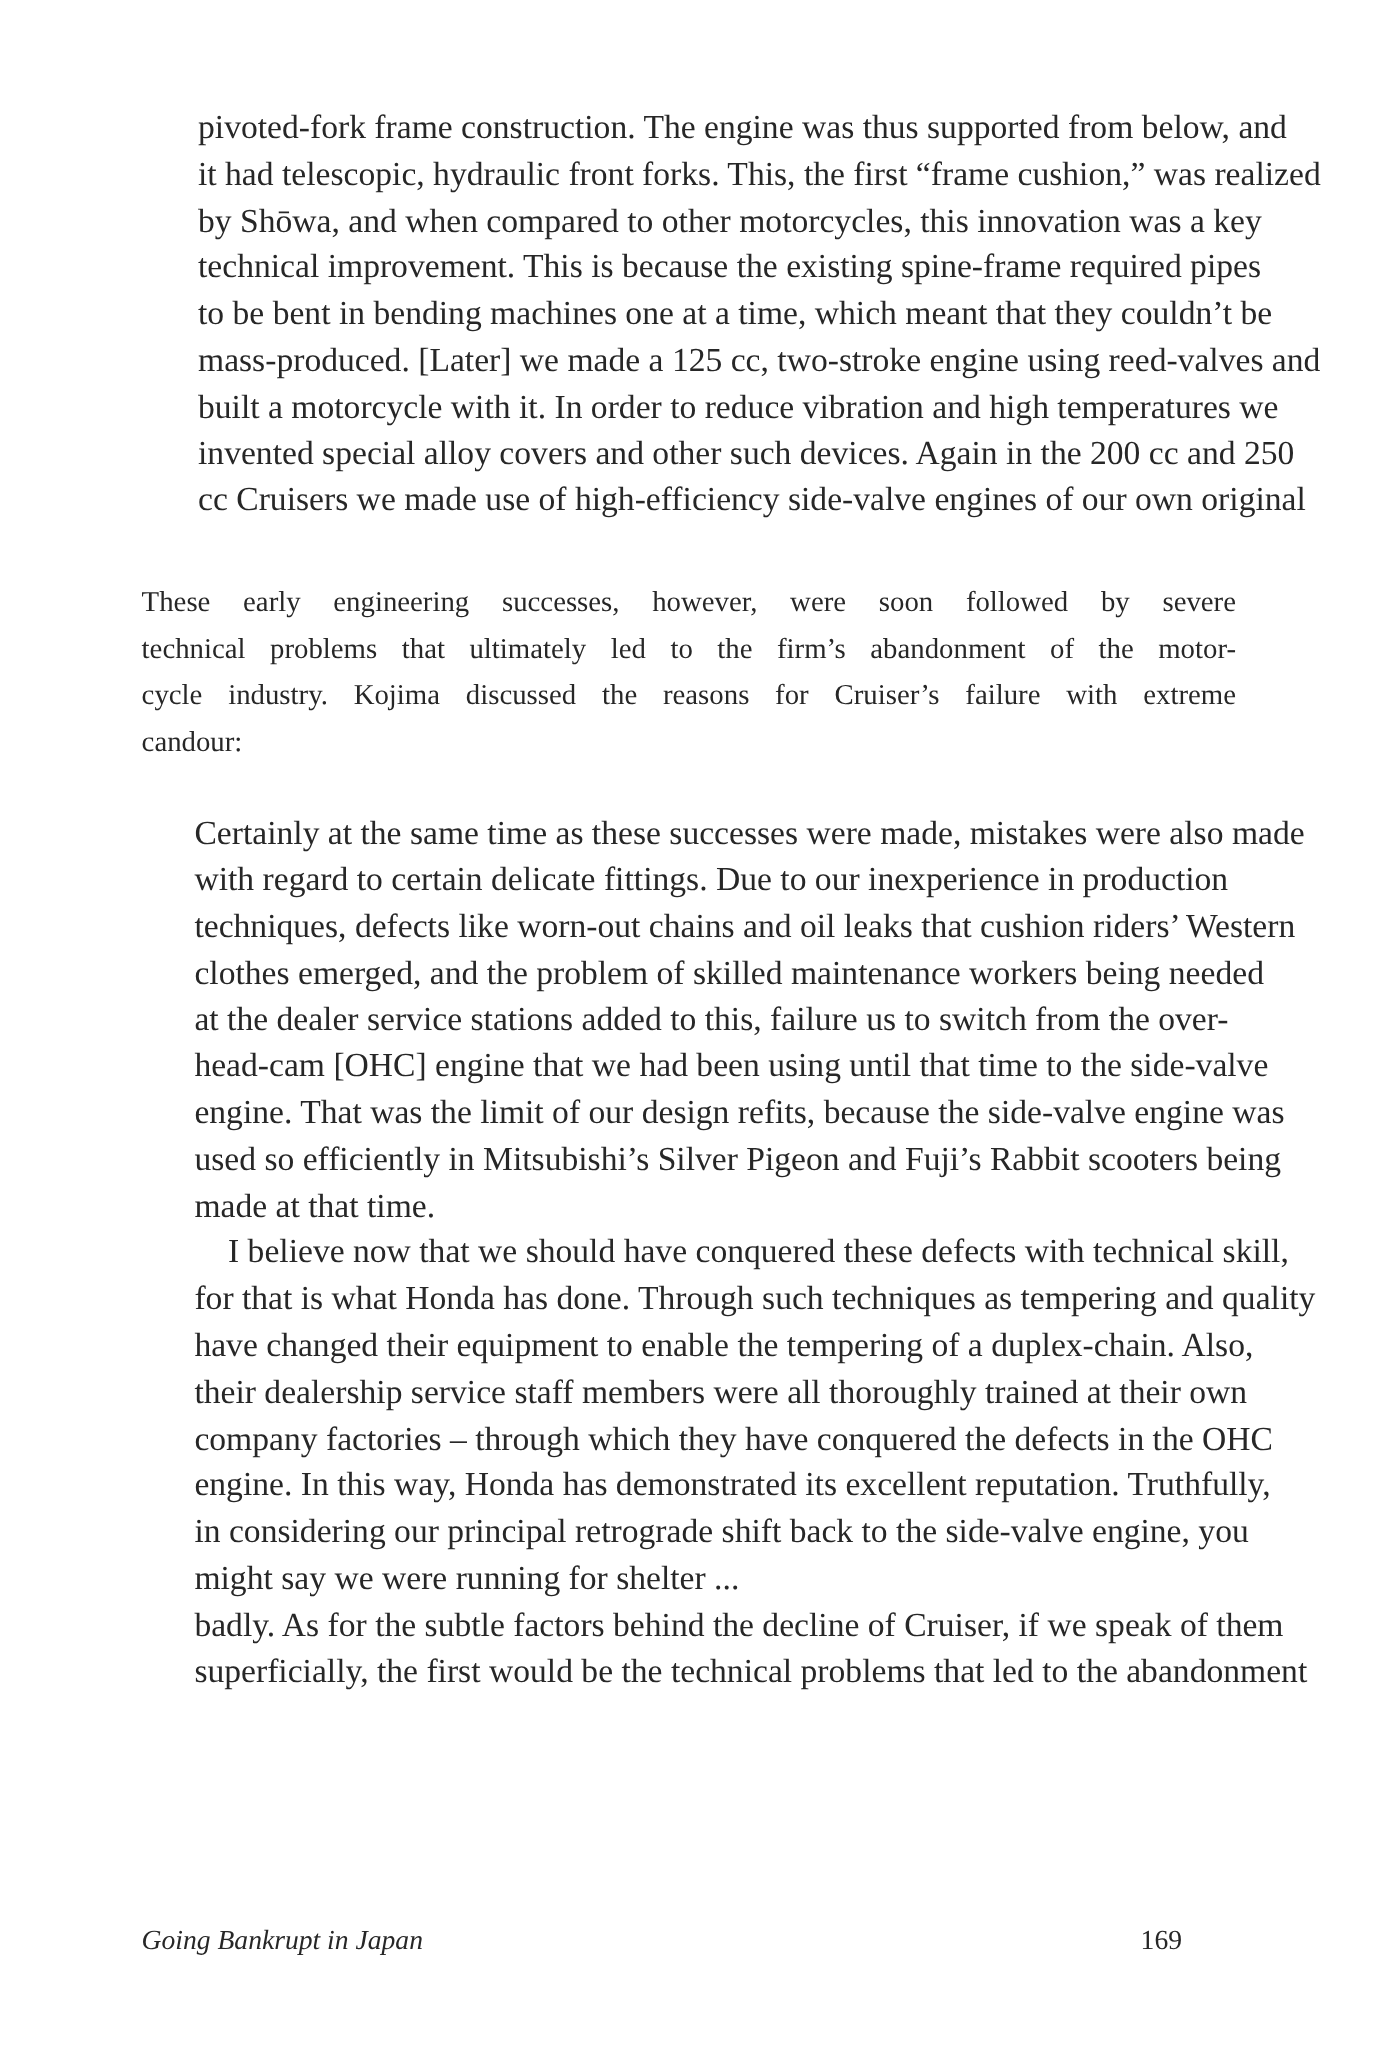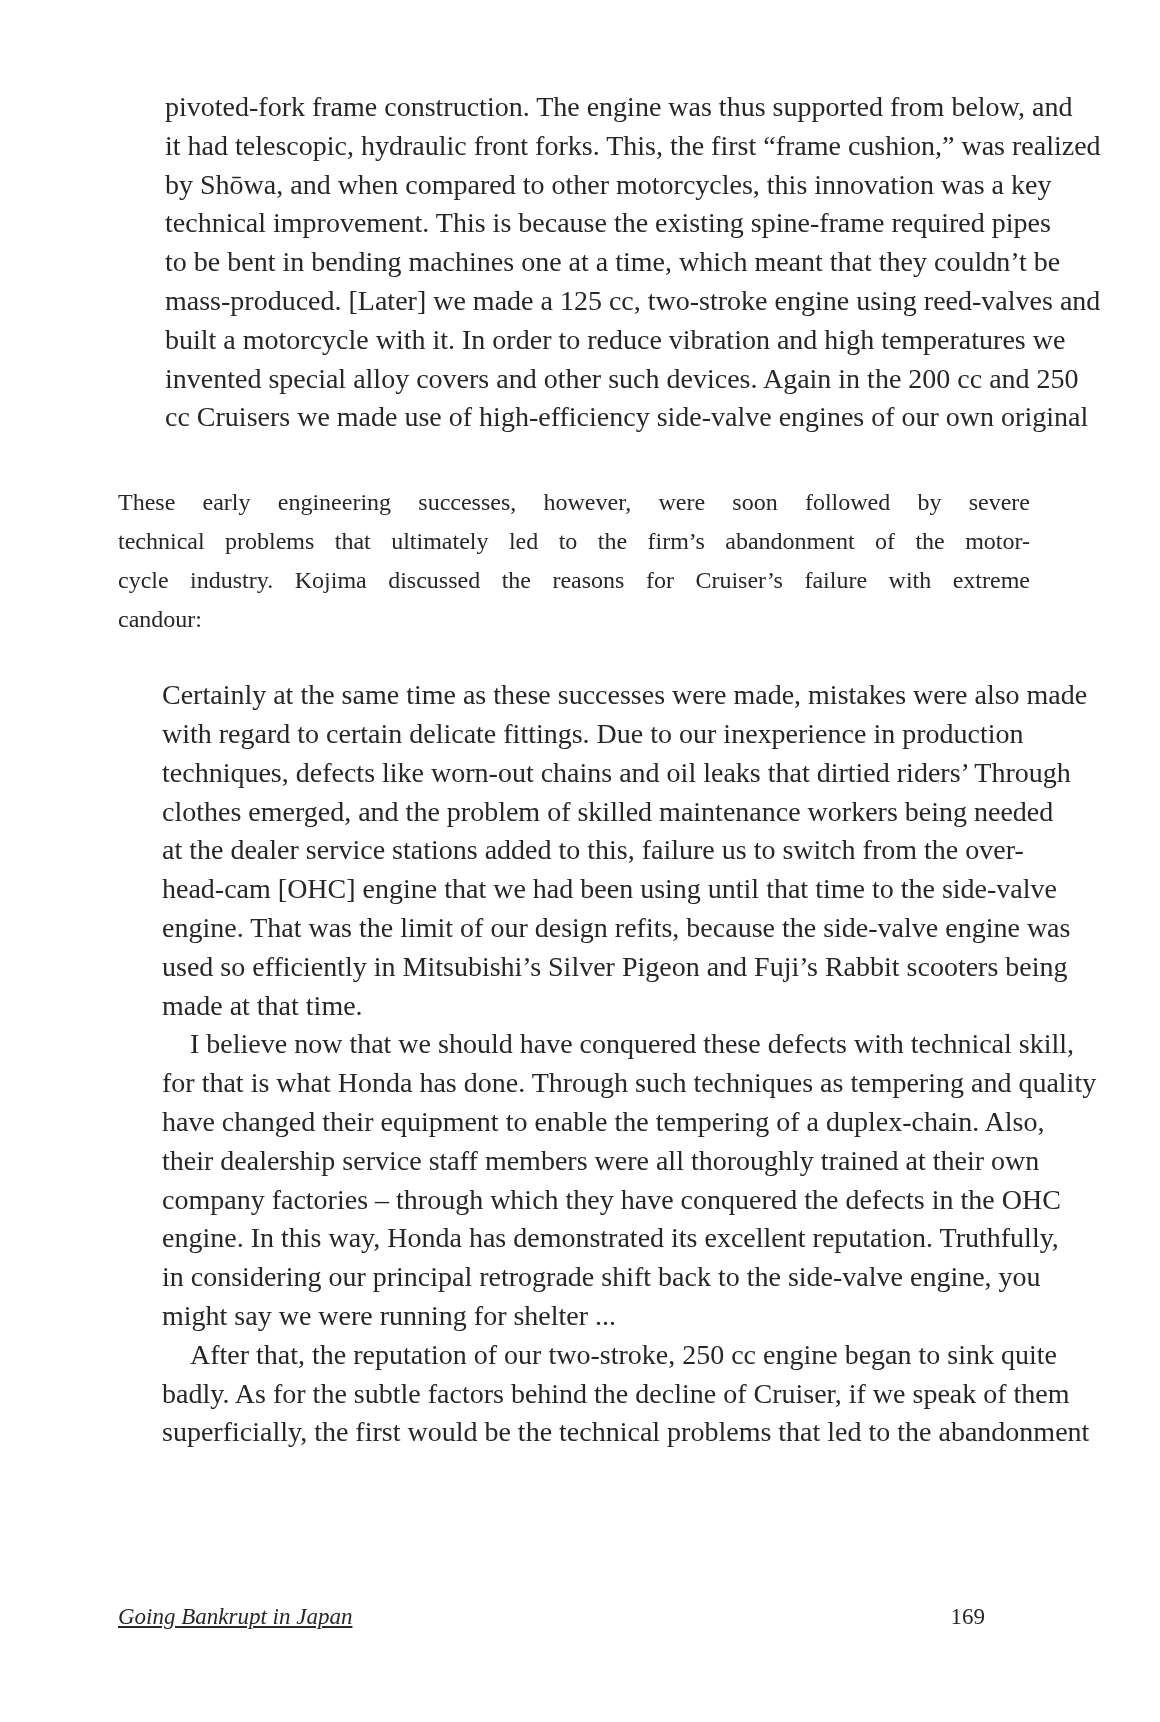--- a/index.html
+++ b/index.html
@@ -48,21 +48,21 @@
     position: absolute;
     left: 118px;
     top: 1602px;
     width: 867px;
     display: flex;
     justify-content: space-between;
     align-items: baseline;
     font-size: 23px;
     line-height: 30px;
   }
-  .book-title { font-style: italic; text-decoration: underline; }
+  .book-title { font-style: italic; }
   .page-number { font-style: normal; }
 </style>
 </head>
 <body>
 
 <div class="content">
 
   <div class="bq">
     <div class="line j">pivoted-fork frame construction. The engine was thus supported from below, and</div>
     <div class="line j">it had telescopic, hydraulic front forks. This, the first “frame cushion,” was realized</div>
@@ -78,38 +78,37 @@
   <div class="body-par">
     <div class="line j">These early engineering successes, however, were soon followed by severe</div>
     <div class="line j">technical problems that ultimately led to the firm’s abandonment of the motor-</div>
     <div class="line j">cycle industry. Kojima discussed the reasons for Cruiser’s failure with extreme</div>
     <div class="line">candour:</div>
   </div>
 
   <div class="bq bq2">
     <div class="line j">Certainly at the same time as these successes were made, mistakes were also made</div>
     <div class="line j">with regard to certain delicate fittings. Due to our inexperience in production</div>
-    <div class="line j">techniques, defects like worn-out chains and oil leaks that dirtied riders’ Through</div>
+    <div class="line j">techniques, defects like worn-out chains and oil leaks that cushion riders’ Western</div>
     <div class="line j">clothes emerged, and the problem of skilled maintenance workers being needed</div>
     <div class="line j">at the dealer service stations added to this, failure us to switch from the over-</div>
     <div class="line j">head-cam [OHC] engine that we had been using until that time to the side-valve</div>
     <div class="line j">engine. That was the limit of our design refits, because the side-valve engine was</div>
     <div class="line j">used so efficiently in Mitsubishi’s Silver Pigeon and Fuji’s Rabbit scooters being</div>
     <div class="line">made at that time.</div>
 
     <div class="line j indent">I believe now that we should have conquered these defects with technical skill,</div>
     <div class="line j">for that is what Honda has done. Through such techniques as tempering and quality</div>
     <div class="line j">have changed their equipment to enable the tempering of a duplex-chain. Also,</div>
     <div class="line j">their dealership service staff members were all thoroughly trained at their own</div>
     <div class="line j">company factories – through which they have conquered the defects in the OHC</div>
     <div class="line j">engine. In this way, Honda has demonstrated its excellent reputation. Truthfully,</div>
     <div class="line j">in considering our principal retrograde shift back to the side-valve engine, you</div>
     <div class="line">might say we were running for shelter ...</div>
 
-    <div class="line j indent">After that, the reputation of our two-stroke, 250 cc engine began to sink quite</div>
     <div class="line j">badly. As for the subtle factors behind the decline of Cruiser, if we speak of them</div>
     <div class="line j">superficially, the first would be the technical problems that led to the abandonment</div>
   </div>
 
 </div>
 
 <div class="footer">
   <span class="book-title">Going Bankrupt in Japan</span>
   <span class="page-number">169</span>
 </div>

